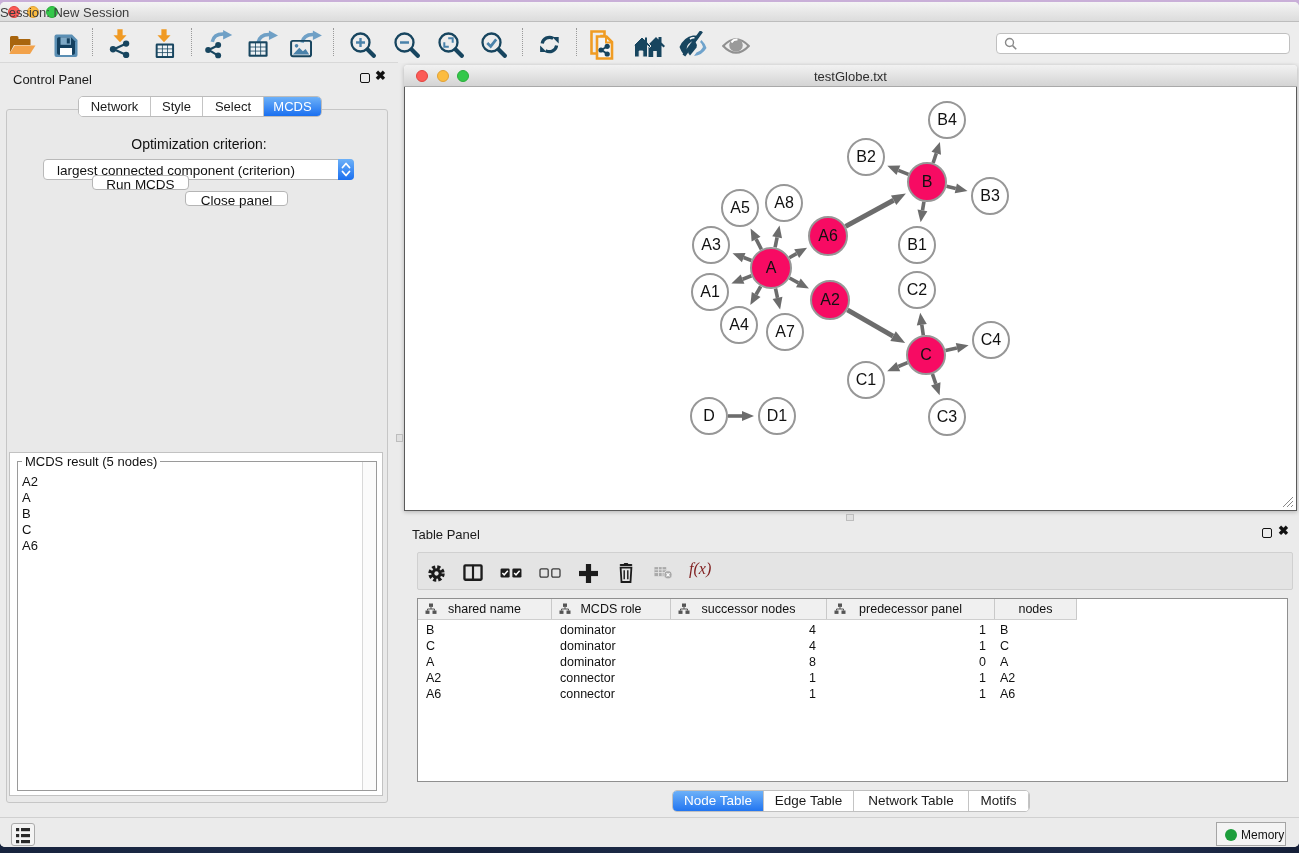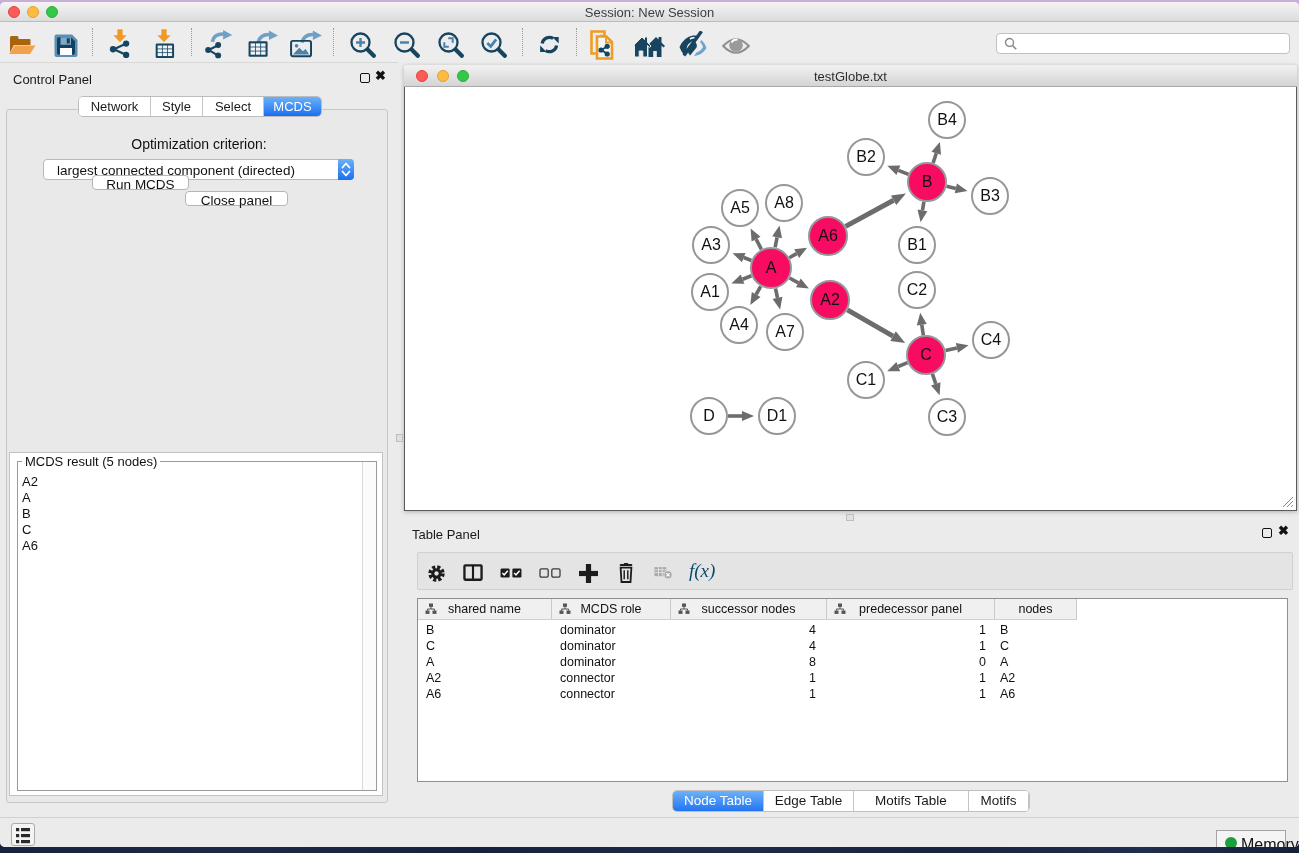--- a/index.html
+++ b/index.html
@@ -6,21 +6,21 @@
 html,body { width:1299px; height:853px; overflow:hidden; }
 body { font-family:"Liberation Sans", sans-serif; background:linear-gradient(90deg,#17233d 0%,#1c2a47 18%,#16223c 37%,#1e2c4a 55%,#18243f 72%,#202e4d 88%,#151f38 100%); position:relative; }
 .abs { position:absolute; }
 #desktop-top { left:0; top:0; width:1299px; height:10px; background:#c9afd8; }
 #appwin { left:0; top:2px; width:1299px; height:845px; background:#ebebeb; border-radius:5px; overflow:hidden; }
 #titlebar { left:0; top:0; width:1299px; height:20px; background:linear-gradient(#f4f4f4,#dcdcdc); border-bottom:1px solid #bdbdbd; }
 .tl { position:absolute; width:12px; height:12px; border-radius:50%; top:4px; }
 .t1 { left:8px; background:#fc5b57; border:0.5px solid #e2443f; }
 .t2 { left:27px; background:#fcbc40; border:0.5px solid #e0a135; }
 .t3 { left:46px; background:#34c84a; border:0.5px solid #2aad3b; }
-#titletext { left:0; top:3px; width:1299px; text-align:center; font-size:13px; color:#3d3d3d; }
+#titletext { left:0; top:3px; width:1299px; font-size:13px; color:#3d3d3d; }
 #toolbar { left:0; top:20px; width:1299px; height:41px; background:#ededed; }
 .sep { position:absolute; top:6px; height:28px; width:0; border-left:1px dotted #9a9a9a; }
 .ticon { position:absolute; top:5px; }
 #searchbox { left:996px; top:11px; width:294px; height:21px; background:#fff; border:1px solid #c0c0c0; border-radius:4px; }
 
 #cpanel { left:0; top:60px; width:398px; height:755px; background:#ebebeb; border-top:1px solid #d8d8d8; }
 #cp-title { left:13px; top:9px; font-size:13px; color:#1a1a1a; }
 #cp-sq { left:360px; top:10px; width:10px; height:10px; border:1.5px solid #111; border-radius:2px; }
 #cp-x { left:375px; top:5px; font-size:13px; font-weight:bold; color:#111; }
 #cp-content { left:6px; top:46px; width:382px; height:694px; border:1px solid #c6c6c6; border-radius:3px; background:#e9e9e9; }
@@ -50,21 +50,21 @@
 #tp-toolbar { left:13px; top:31px; width:876px; height:38px; background:#e4e4e4; border:1px solid #d0d0d0; border-radius:2px; }
 #tp-table { left:13px; top:77px; width:871px; height:184px; background:#fff; border:1px solid #8f8f8f; }
 .th { position:absolute; top:0; height:20px; background:#f0f0f0; border-right:1px solid #c9c9c9; font-size:12.5px; color:#111; text-align:center; padding-top:3px; }
 .td { position:absolute; font-size:12.5px; color:#111; height:16px; }
 #tp-tabs { left:268px; top:269px; height:22px; display:flex; border:1px solid #c0c0c0; border-radius:5px; overflow:hidden; background:#fff; }
 .tptab { font-size:13.5px; color:#1a1a1a; text-align:center; padding-top:2px; height:22px; background:#fff; border-right:1px solid #c4c4c4; }
 .tptab.sel { background:linear-gradient(#6db1f8,#1a6ff0); color:#fff; }
 
 #statusbar { left:0; top:815px; width:1299px; height:30px; background:#ebebeb; border-top:1px solid #d0d0d0; }
 #sb-left { left:11px; top:5px; width:24px; height:23px; background:#f4f4f4; border:1px solid #ababab; border-radius:3px; }
-#sb-mem { left:1216px; top:12px; width:70px; height:24px; background:#f4f4f4; border:1px solid #a5a5a5; font-size:16px; color:#111; }
+#sb-mem { left:1216px; top:4px; width:70px; height:24px; background:#f4f4f4; border:1px solid #a5a5a5; font-size:12px; color:#111; }
 #sb-mem .dot { position:absolute; left:8px; top:6px; width:12px; height:12px; background:#1d9e3c; border-radius:50%; }
 #sb-mem .txt { position:absolute; left:24px; top:5px; }
 </style>
 </head>
 <body>
 <div class="abs" id="desktop-top"></div>
 <div class="abs" id="appwin">
   <div class="abs" id="titlebar">
     <div class="tl t1"></div>
       <div class="tl t2"></div>
@@ -208,21 +208,21 @@
     <div class="abs" id="cp-x">✖</div>
     <div class="abs" id="cp-content"></div>
     <div class="abs" id="cp-tabs">
       <div class="cptab" style="width:72px;">Network</div>
       <div class="cptab" style="width:52px;">Style</div>
       <div class="cptab" style="width:61px;">Select</div>
       <div class="cptab sel" style="width:57px;">MCDS</div>
     </div>
     <div class="abs" id="opt-label">Optimization criterion:</div>
     <div class="abs" id="dropdown">
-        <span>largest connected component (directed)</span>
+        <span>largest connected component (criterion)</span>
       <div id="dd-btn">
           <svg style="position:absolute; left:3px; top:3px;" width="10" height="15" viewBox="0 0 10 15">
             <path d="M1.5 5.5 L5 1.5 L8.5 5.5" fill="none" stroke="#fff" stroke-width="1.8" stroke-linecap="round" stroke-linejoin="round"></path>
             <path d="M1.5 9.5 L5 13.5 L8.5 9.5" fill="none" stroke="#fff" stroke-width="1.8" stroke-linecap="round" stroke-linejoin="round"></path>
           </svg>
         </div>
     </div>
     <div class="btn" style="left:92px; top:112px; width:97px;">Run MCDS</div>
     <div class="btn" style="left:185px; top:128px; width:103px;">Close panel</div>
     <div class="abs" id="mcds-box">
@@ -375,21 +375,21 @@
         </svg>
 <svg style="position:absolute; left:235.5px; top:13.0px;" width="19" height="14" viewBox="0 0 21 15">
           <rect x="0.5" y="1" width="13" height="10" fill="#a9a9a9"></rect>
           <line x1="0.5" y1="4" x2="13.5" y2="4" stroke="#e4e4e4" stroke-width="1"></line>
           <line x1="0.5" y1="7" x2="13.5" y2="7" stroke="#e4e4e4" stroke-width="1"></line>
           <line x1="5" y1="1" x2="5" y2="11" stroke="#e4e4e4" stroke-width="1"></line>
           <line x1="9" y1="1" x2="9" y2="11" stroke="#e4e4e4" stroke-width="1"></line>
           <circle cx="15.5" cy="9.5" r="4.5" fill="#a9a9a9" stroke="#e4e4e4" stroke-width="1"></circle>
           <path d="M13.8 7.8 L17.2 11.2 M17.2 7.8 L13.8 11.2" stroke="#fff" stroke-width="1.3"></path>
         </svg>
-<div style="position:absolute; left:271px; top:7px; font-family:'Liberation Serif',serif; font-style:italic; font-size:19px; color:#0c4a6e;">f(x)</div>
+<div style="position:absolute; left:271px; top:7px; font-family:'Liberation Serif',serif; font-style:italic; font-size:16px; color:#7f1d1d;">f(x)</div>
       </div>
     <div class="abs" id="tp-table">
       <div class="th" style="left:0px; width:134px;">shared name</div>
 <svg style="position:absolute; left:7px; top:4px;" width="12" height="12" viewBox="0 0 12 12">
           <rect x="4" y="0.5" width="4" height="3.4" fill="#555"></rect>
           <rect x="0.5" y="7.5" width="4" height="3.4" fill="#555"></rect>
           <rect x="7.5" y="7.5" width="4" height="3.4" fill="#555"></rect>
           <path d="M6 4 L6 6 M2.5 7.5 L2.5 6 L9.5 6 L9.5 7.5" fill="none" stroke="#555" stroke-width="1"></path>
         </svg>
 <div class="th" style="left:134px; width:119px;">MCDS role</div>
@@ -438,21 +438,21 @@
 <div class="td" style="left:8px; top:88px;">A6</div>
         <div class="td" style="left:142px; top:88px;">connector</div>
         <div class="td" style="left:253px; top:88px; width:145px; text-align:right;">1</div>
         <div class="td" style="left:409px; top:88px; width:159px; text-align:right;">1</div>
         <div class="td" style="left:582px; top:88px;">A6</div>
 
     </div>
     <div class="abs" id="tp-tabs">
       <div class="tptab sel" style="width:91px;">Node Table</div>
       <div class="tptab" style="width:90px;">Edge Table</div>
-      <div class="tptab" style="width:115px;">Motifs Table</div>
+      <div class="tptab" style="width:115px;">Network Table</div>
       <div class="tptab" style="width:60px;">Motifs</div>
     </div>
   </div>
   <div class="abs" style="left:396px; top:432px; width:7px; height:8px; background:#e0e0e0; border:1px solid #bdbdbd;"></div>
     <div class="abs" style="left:846px; top:512px; width:8px; height:7px; background:#e0e0e0; border:1px solid #bdbdbd;"></div>
   <div class="abs" id="statusbar">
     <div class="abs" id="sb-left">
         <svg style="position:absolute; left:0px; top:0px;" width="22" height="22" viewBox="0 0 22 22">
           <rect x="4" y="4" width="3.2" height="3.2" fill="#2a2a2a"></rect>
           <rect x="9" y="4" width="9" height="3.2" fill="#2a2a2a"></rect>

